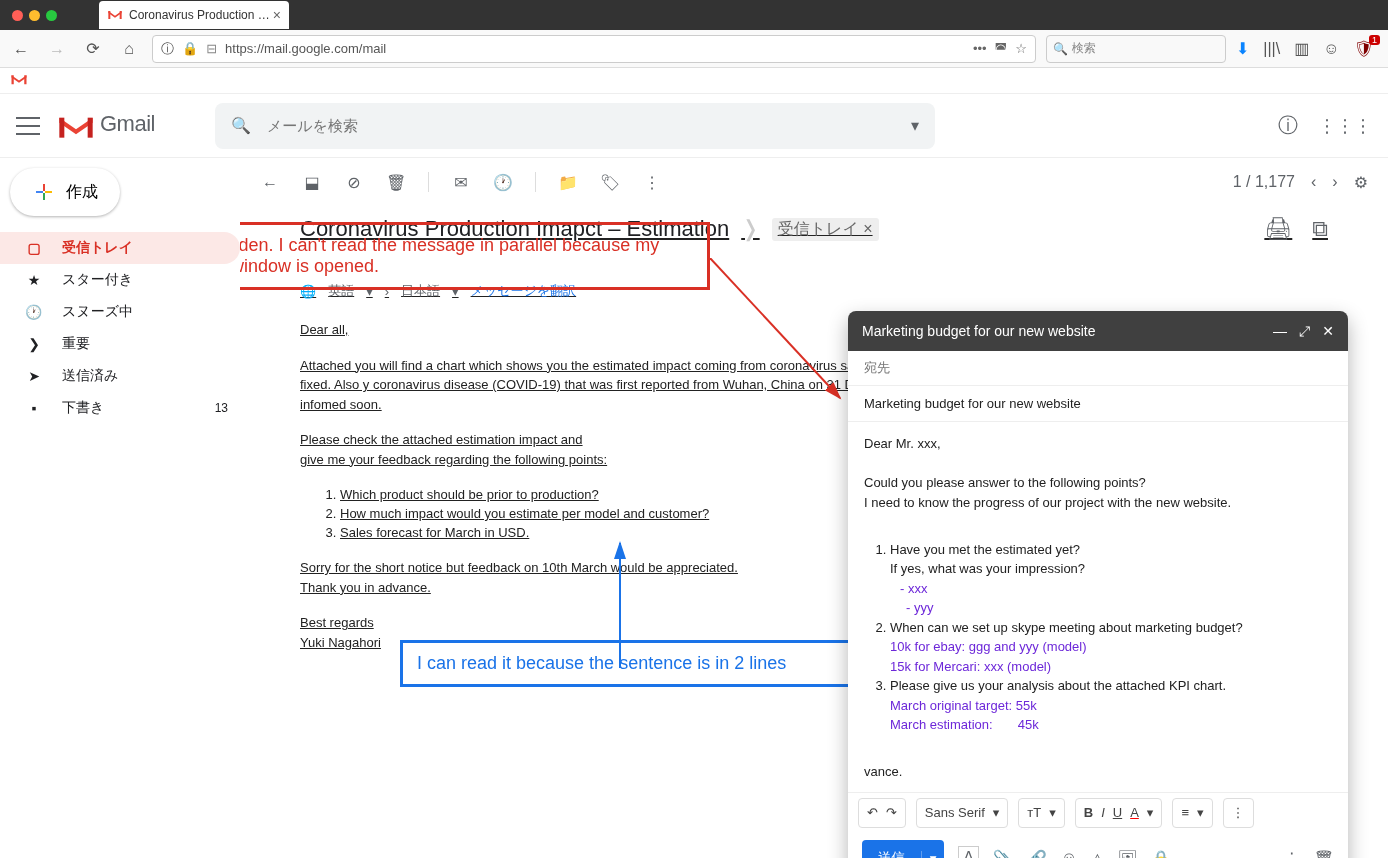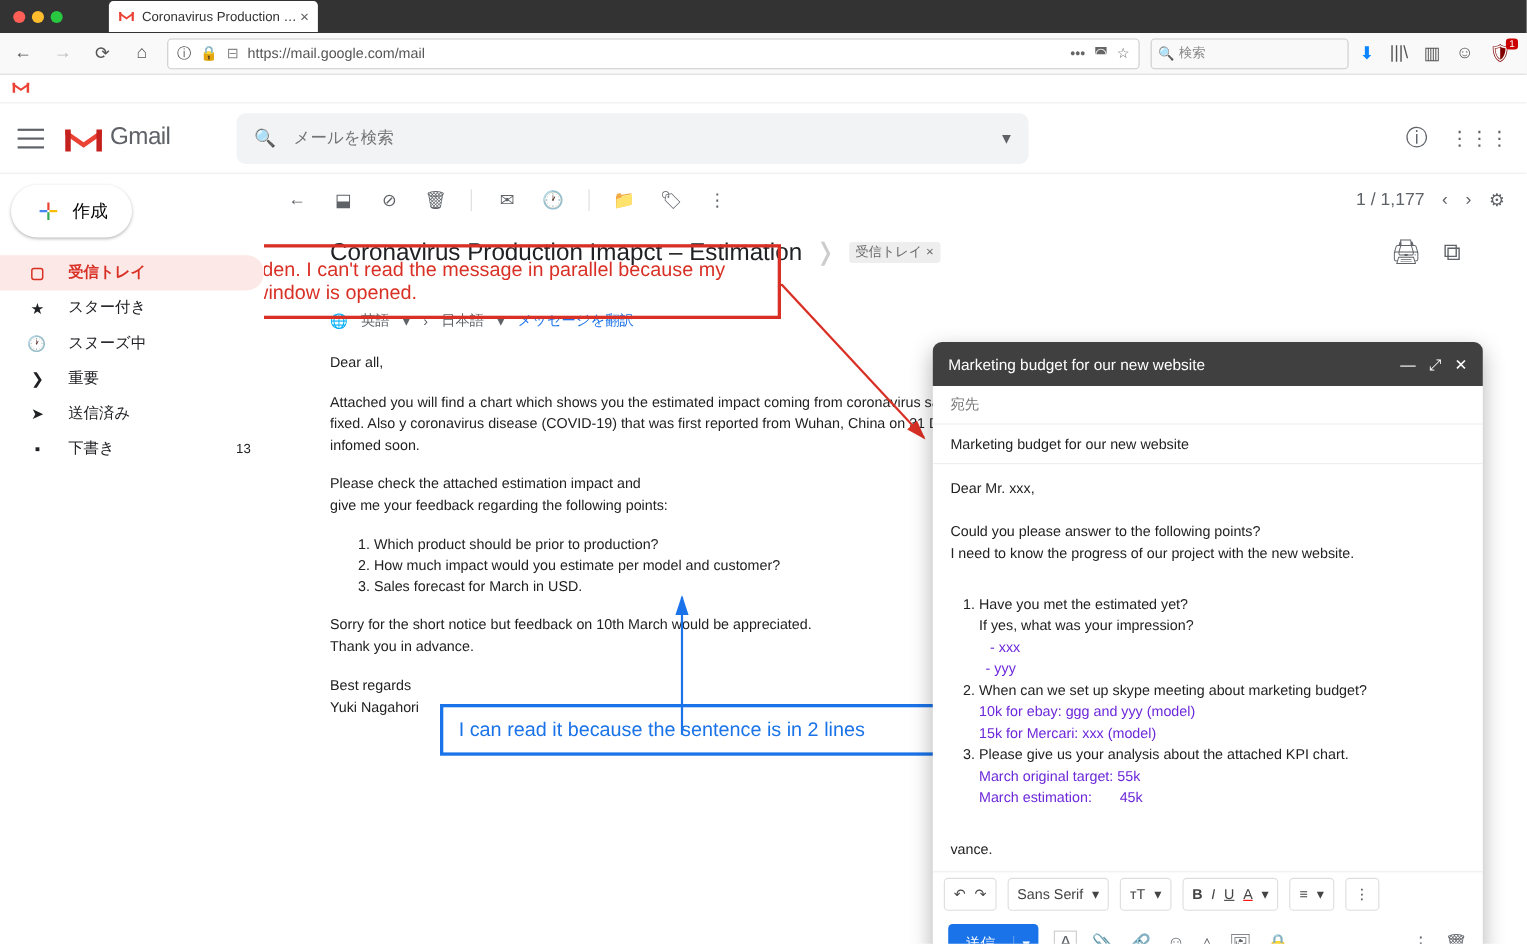--- a/index.html
+++ b/index.html
@@ -45,23 +45,23 @@
 .sidebar-item .si-icon { width:20px; margin-right:18px; text-align:center; }
 .sidebar-item .si-count { margin-left:auto; font-size:12px; }
 
 .content { flex:1; position:relative; overflow:hidden; }
 .toolbar { height: 48px; display:flex; align-items:center; padding: 0 20px; gap: 22px; color:#5f6368; }
 .toolbar .spacer { flex:1; }
 .toolbar .paging { font-size:16px; color:#5f6368; display:flex; align-items:center; gap:16px; }
 .tb-icon { cursor:pointer; width:20px; text-align:center; }
 .divider { width:1px; height:20px; background:#ddd; }
 
-.email-view { padding: 10px 60px; font-size: 13px; color:#222; }
+.email-view { padding: 10px 60px; font-size: 13px; color:#222;text-decoration:underline; }
 .email-subject { font-size: 22px; color:#202124; display:flex; align-items:center; gap:12px; margin-bottom: 6px; }
-.label-chip { font-size:12px; background:#eee; padding:1px 6px; border-radius:3px; color:#666; }
+.label-chip { font-size:16px; background:#eee; padding:1px 6px; border-radius:3px; color:#666; }
 .translate-bar { display:flex; align-items:center; gap:12px; font-size:13px; color:#5f6368; margin: 40px 0 20px 0; }
 .tlink { color:#1a73e8; cursor:pointer; }
 .email-body p { margin: 16px 0; line-height: 1.5; }
 .email-body ol { margin: 8px 0 8px 40px; }
 .email-body ol li { padding: 2px 0; }
 
 
 .annot-red { position:absolute; border:3px solid #d93025; padding: 10px 14px; font-size:18px; color:#d93025; background:transparent; }
 .annot-blue { position:absolute; border:3px solid #1a73e8; padding: 10px 14px; font-size:18px; color:#1a73e8; }
 .arrow-red { position:absolute; }
@@ -302,21 +302,21 @@
       <div class="cp-field"><span>宛先</span></div>
       <div class="cp-subject">Marketing budget for our new website</div>
       <div class="cp-body">
         <p>Dear Mr. xxx,</p><br>
         <p>Could you please answer to the following points?</p>
         <p>I need to know the progress of our project with the new website.</p><br>
         <ol>
           <li><span>Have you met the estimated yet?</span><br>
               <span>If yes, what was your impression?</span><br>
               <span class="blue-text" style="margin-left:10px">- xxx</span><br>
-              <span class="blue-text" style="margin-left:6px">- yyy</span></li>
+              <span class="blue-text" style="margin-left:16px">- yyy</span></li>
           <li><span>When can we set up skype meeting about marketing budget?</span><br>
               <span class="blue-text">10k for ebay: ggg and yyy (model)</span><br>
               <span class="blue-text">15k for Mercari: xxx (model)</span></li>
           <li><span>Please give us your analysis about the attached KPI chart.</span><br>
               <span class="blue-text">March original target: 55k</span><br>
               <span class="blue-text" style="white-space:pre">March estimation:       45k</span></li>
         </ol>
         <br><p style="text-align:left;padding-right:30px">vance.</p>
         <p><span class="red-wavy">.......</span></p>
       </div>

